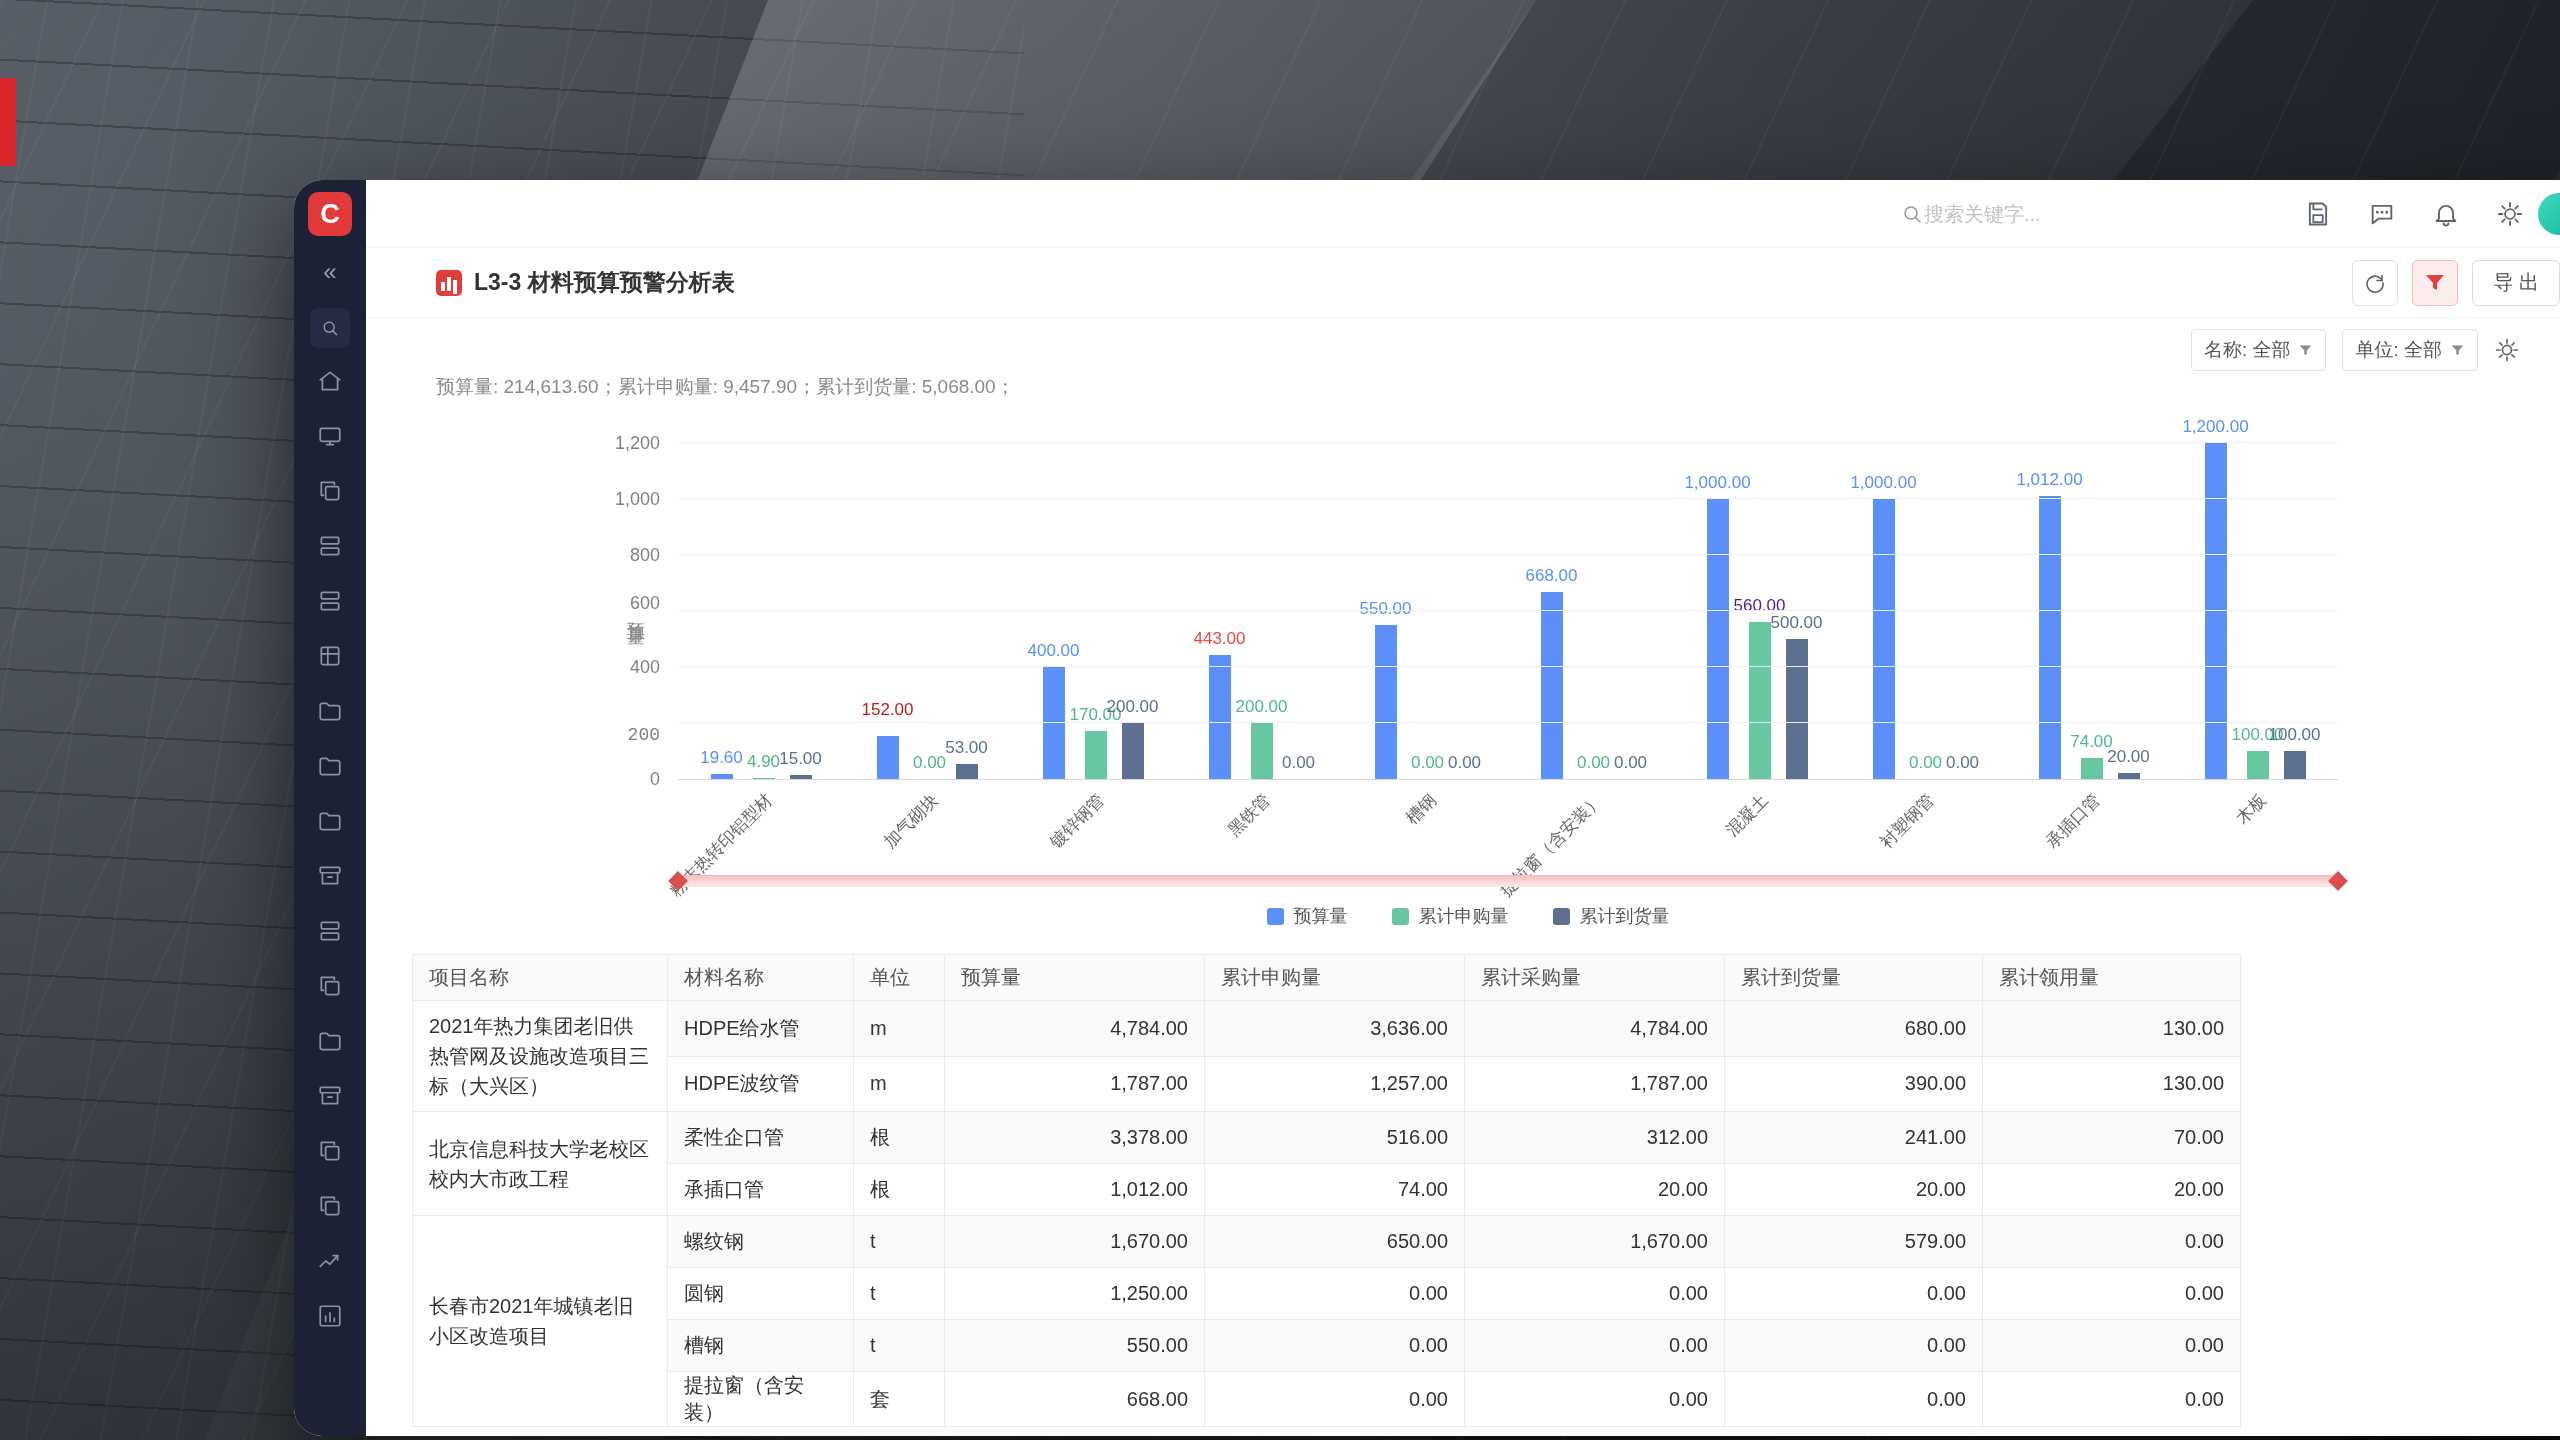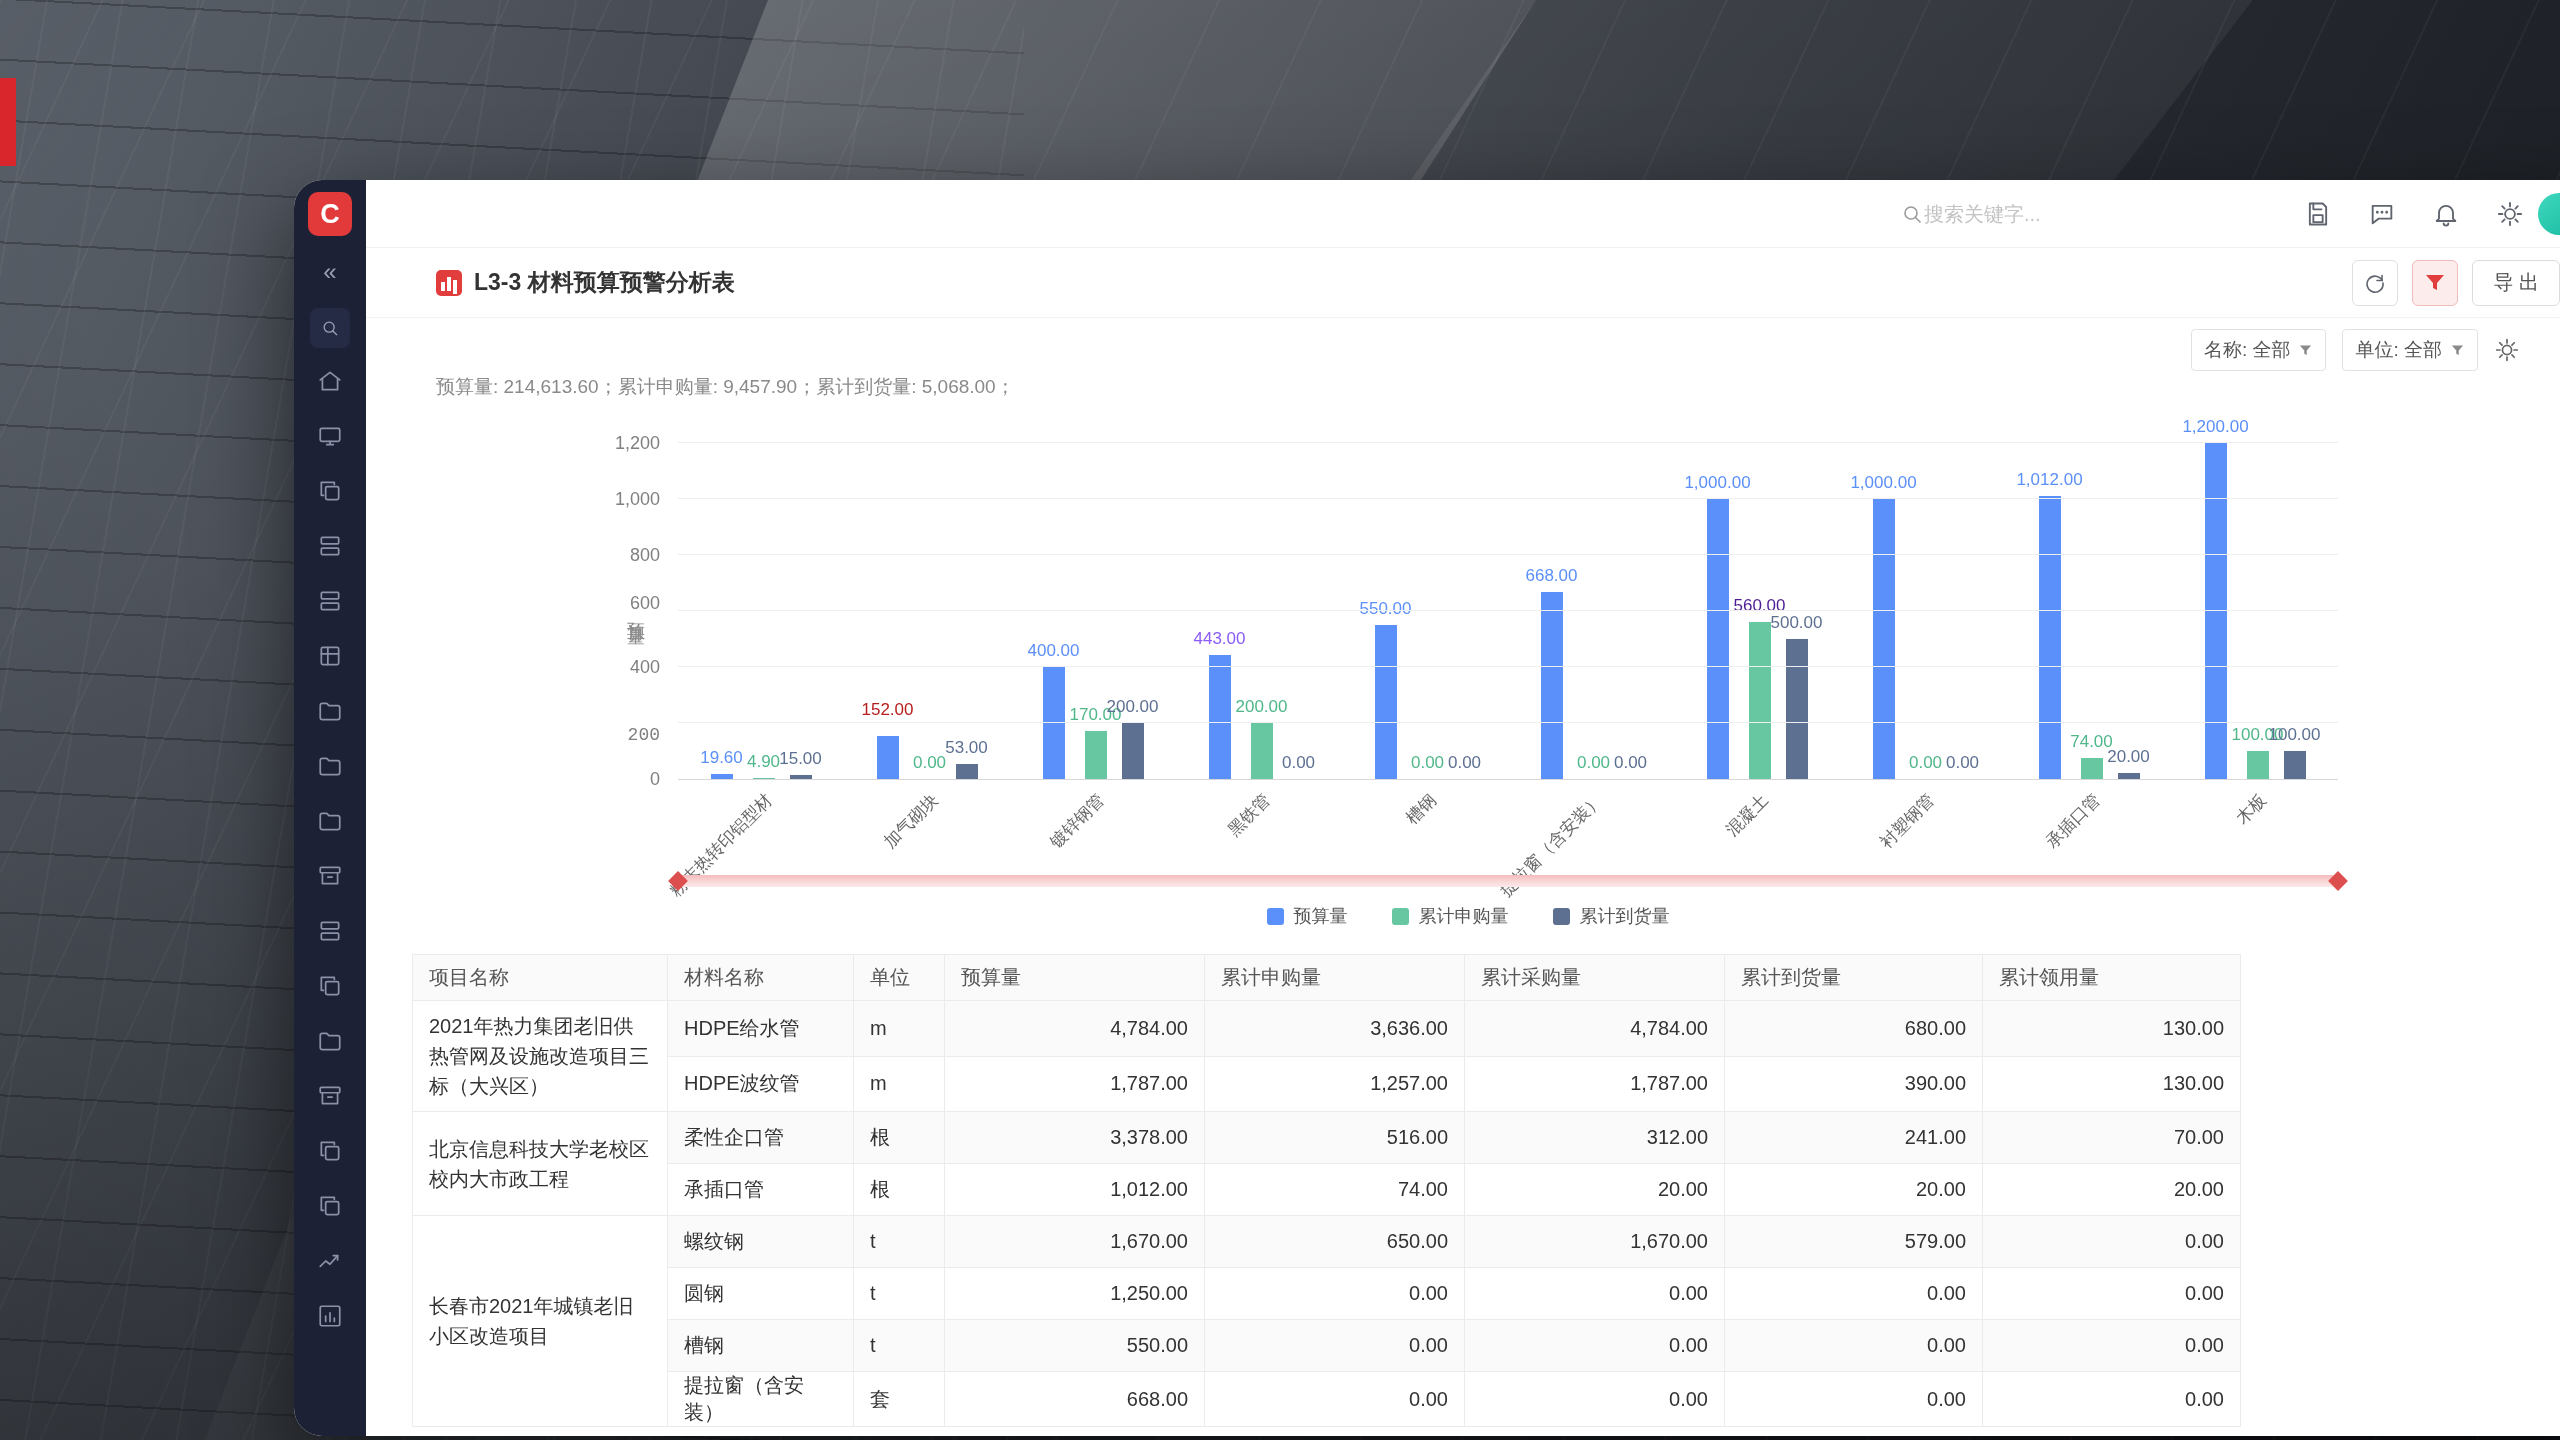--- a/index.html
+++ b/index.html
@@ -336,21 +336,21 @@
                   <div class="bar" style="height: 48px; background: rgb(102, 199, 160);"></div>
                 </div>
                 <div class="bar-slot s2">
                   <div class="bar-label" style="bottom: 62px; color: rgb(93, 112, 146);">200.00</div>
                   <div class="bar" style="height: 56px; background: rgb(93, 112, 146);"></div>
                 </div>
                 <div class="x-label">镀锌钢管</div>
               </div>
               <div class="bar-group">
                 <div class="bar-slot s0">
-                  <div class="bar-label" style="bottom: 130px; color: #8b5cf6;">443.00</div>
+                  <div class="bar-label" style="bottom: 130px; color: #ef4444;">443.00</div>
                   <div class="bar" style="height: 124px; background: rgb(91, 143, 249);"></div>
                 </div>
                 <div class="bar-slot s1">
                   <div class="bar-label" style="bottom: 62px; color: rgb(79, 183, 137);">200.00</div>
                   <div class="bar" style="height: 56px; background: rgb(102, 199, 160);"></div>
                 </div>
                 <div class="bar-slot s2">
                   <div class="bar-label" style="bottom: 6px; color: rgb(93, 112, 146);">0.00</div>
                   <div class="bar" style="height: 0px; background: rgb(93, 112, 146);"></div>
                 </div>

